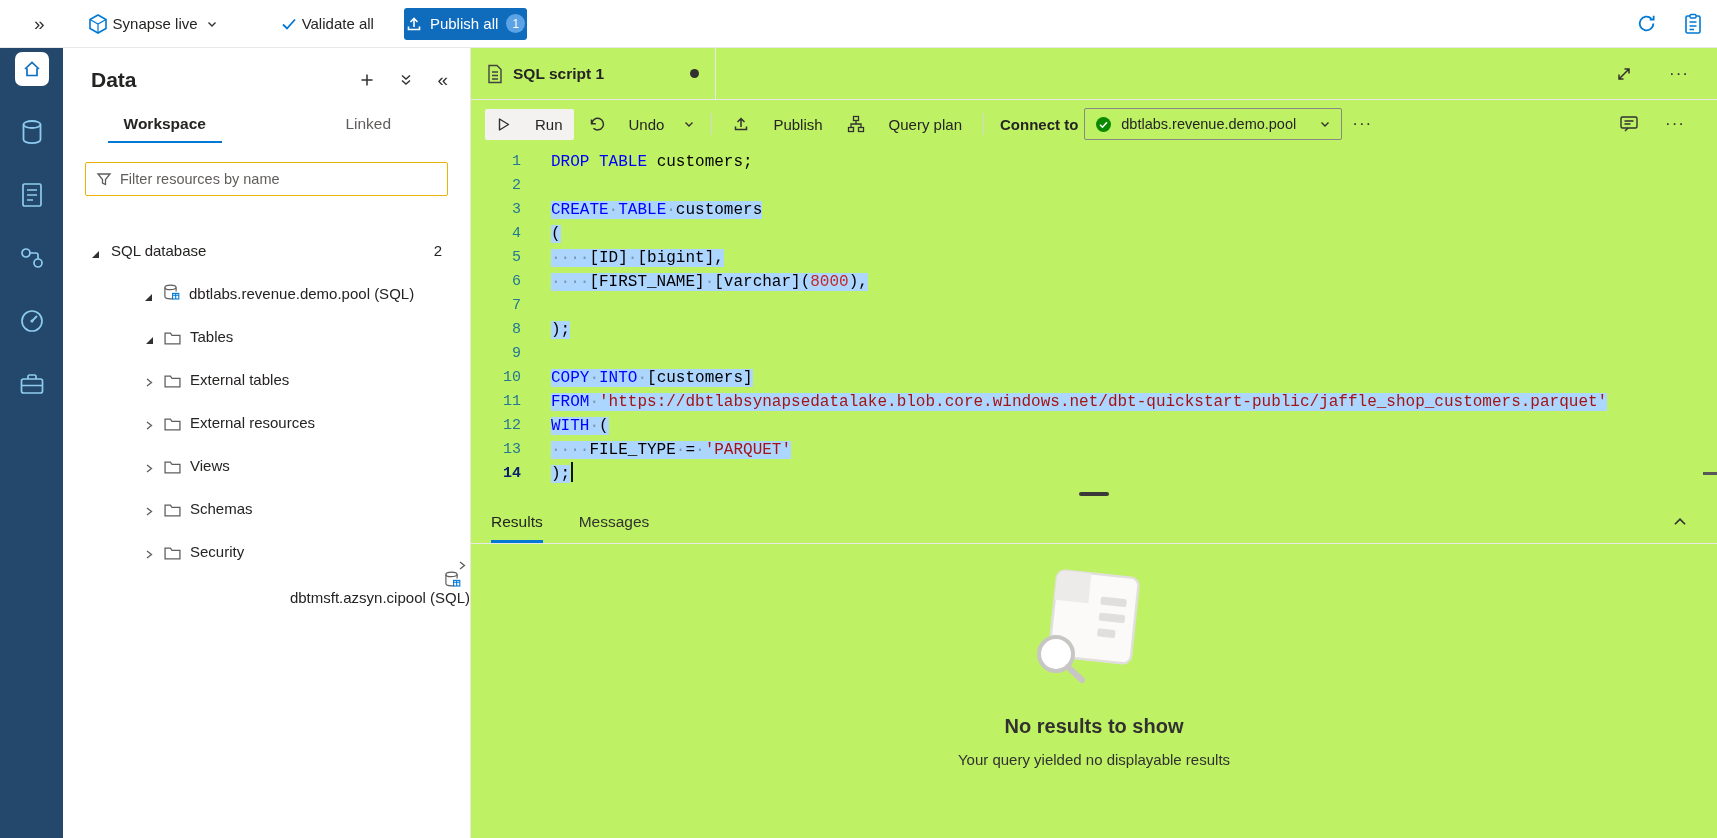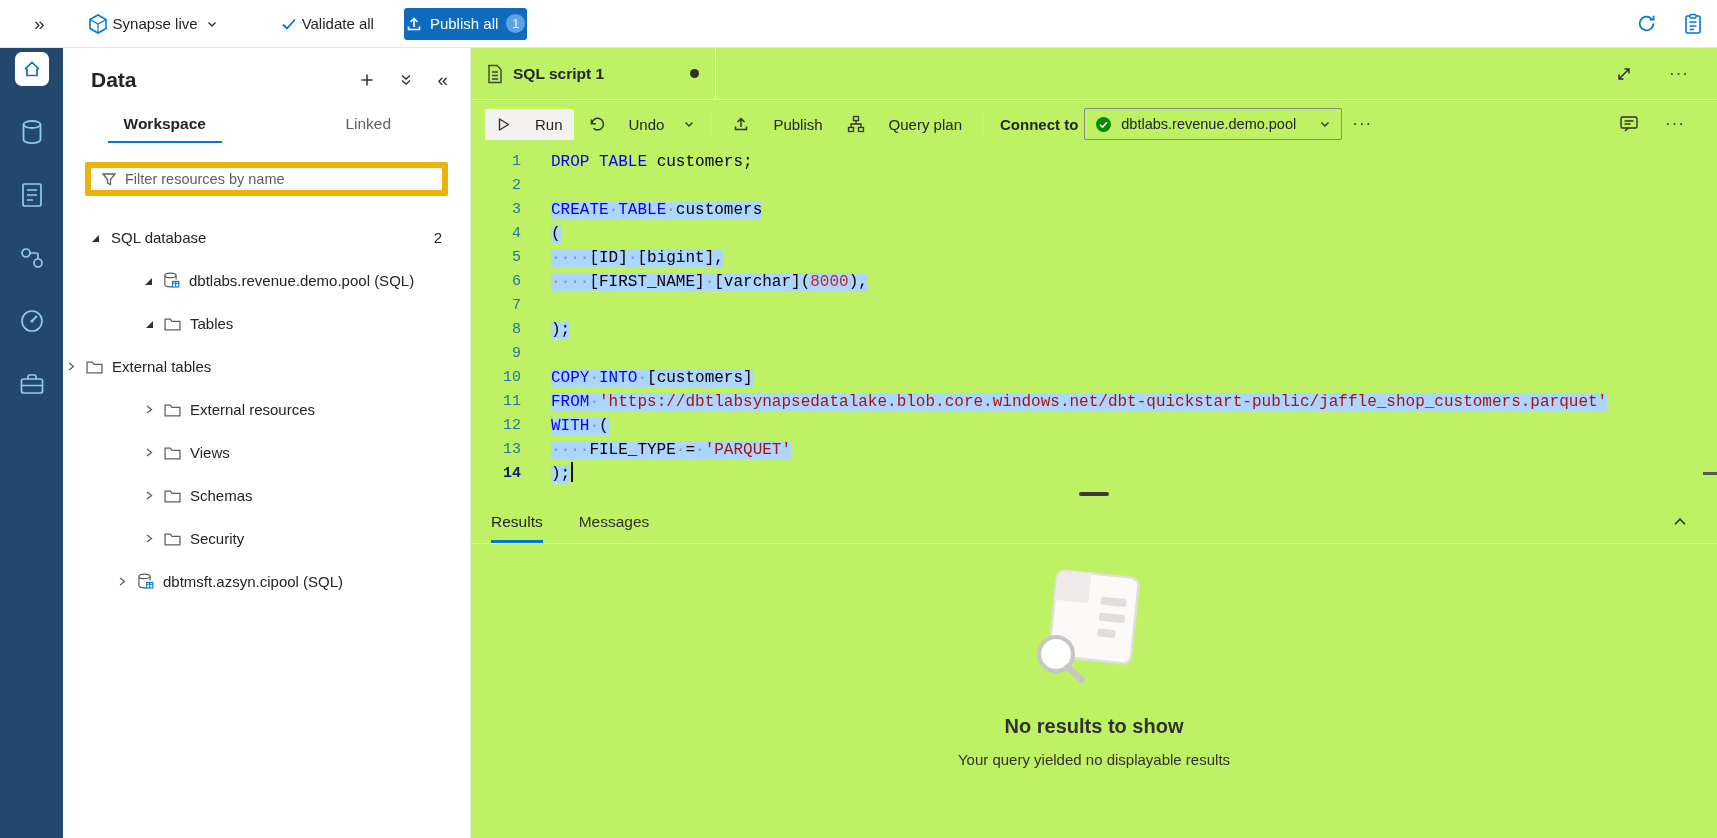--- a/index.html
+++ b/index.html
@@ -36,26 +36,26 @@
   .sb-head{height:44px;display:flex;align-items:center;padding:0 22px 0 28px}
   .sb-title{font-size:21px;font-weight:700;color:#252423}
   .sb-actions{margin-left:auto;display:flex;align-items:center;gap:24px}
   .sb-actions .tb-icon{color:#323130}
   .collapse-glyph{font-size:19px;color:#323130;cursor:pointer}
   .sb-tabs{height:44px;display:flex;align-items:stretch}
   .sb-tab{flex:1;display:flex;align-items:center;justify-content:center;position:relative;
     font-size:15.5px;color:#605e5c;cursor:pointer}
   .sb-tab.active{color:#252423;font-weight:600}
   .sb-tab.active::after{content:"";position:absolute;left:22%;right:22%;bottom:3px;height:2px;background:#0078d4}
-  .sb-filter{margin:16px 22px 12px 22px;height:34px;border:6px solid #eab308;border-radius:2px;
+  .sb-filter{margin:16px 22px 12px 22px;height:34px;border:1px solid #eab308;border-radius:2px;
     display:flex;align-items:center;padding:0 10px;gap:8px}
   .sb-filter input{border:none;outline:none;flex:1;font-family:inherit;font-size:14.5px;color:#252423}
   .sb-filter input::placeholder{color:#605e5c}
   .tree{flex:1;overflow:hidden;padding-top:8px}
-  .tree-row{height:43px;display:flex;align-items:center;cursor:pointer}
+  .tree-row{height:43px;display:flex;align-items:flex-end;cursor:pointer}
   .tree-arrow{width:16px;display:inline-flex;justify-content:center}
   .tree-icon{display:inline-flex;margin:0 9px 0 7px}
   .tree-label{font-size:15px;color:#252423;white-space:nowrap}
   .tree-row.lvl0 .tree-label{margin-left:8px;font-weight:400}
   .tree-count{margin-left:auto;margin-right:28px;color:#252423}
 
   
   .editor-pane{flex:1;display:flex;flex-direction:column;min-width:0;background:#bef264}
   .tabbar{flex:0 0 52px;display:flex;align-items:stretch;border-bottom:1px solid #e8e8e8}
   .doc-tab{display:flex;align-items:center;gap:10px;min-width:245px;padding:0 16px;
@@ -279,21 +279,21 @@
                 <path d="M9 2 L9 9 L2 9 Z" fill="#323130"></path>
               </svg>
             </span>
             <span class="tree-icon">
               <svg width="17" height="14" viewBox="0 0 16 13">
                 <path d="M1 2 h5 l1.5 2 H15 V12 H1 Z" fill="none" stroke="#605e5c" stroke-width="1.2"></path>
               </svg>
             </span>
             <span class="tree-label">Tables</span>
           </div>
-          <div class="tree-row lvl2" style="">
+          <div class="tree-row lvl2" style="padding-left: 78px;">
             <span class="tree-arrow">
               <svg width="10" height="11" viewBox="0 0 10 10">
                 <path d="M3 1.5 L7.5 5 L3 8.5" fill="none" stroke="#605e5c" stroke-width="1.3"></path>
               </svg>
             </span>
             <span class="tree-icon">
               <svg width="17" height="14" viewBox="0 0 16 13">
                 <path d="M1 2 h5 l1.5 2 H15 V12 H1 Z" fill="none" stroke="#605e5c" stroke-width="1.2"></path>
               </svg>
             </span>
@@ -344,21 +344,21 @@
                 <path d="M3 1.5 L7.5 5 L3 8.5" fill="none" stroke="#605e5c" stroke-width="1.3"></path>
               </svg>
             </span>
             <span class="tree-icon">
               <svg width="17" height="14" viewBox="0 0 16 13">
                 <path d="M1 2 h5 l1.5 2 H15 V12 H1 Z" fill="none" stroke="#605e5c" stroke-width="1.2"></path>
               </svg>
             </span>
             <span class="tree-label">Security</span>
           </div>
-          <div class="tree-row lvl1" style="padding-left: 51px;">
+          <div class="tree-row lvl1" style="padding-left: 51px; flex-direction: column;">
             <span class="tree-arrow">
               <svg width="10" height="11" viewBox="0 0 10 10">
                 <path d="M3 1.5 L7.5 5 L3 8.5" fill="none" stroke="#605e5c" stroke-width="1.3"></path>
               </svg>
             </span>
             <span class="tree-icon">
               <svg width="17" height="18" viewBox="0 0 17 18">
                 <ellipse cx="7.5" cy="3.4" rx="5.6" ry="2.3" fill="none" stroke="#605e5c" stroke-width="1.2"></ellipse>
                 <path d="M1.9 3.4 V12.6 c0 1.3 2.5 2.3 5.6 2.3 1 0 1.9 -.1 2.7 -.3 M13.1 3.4 V7.6" fill="none" stroke="#605e5c" stroke-width="1.2"></path>
                 <rect x="9.6" y="9.4" width="6.2" height="5.6" fill="#fff" stroke="#0078d4" stroke-width="1.1"></rect>

